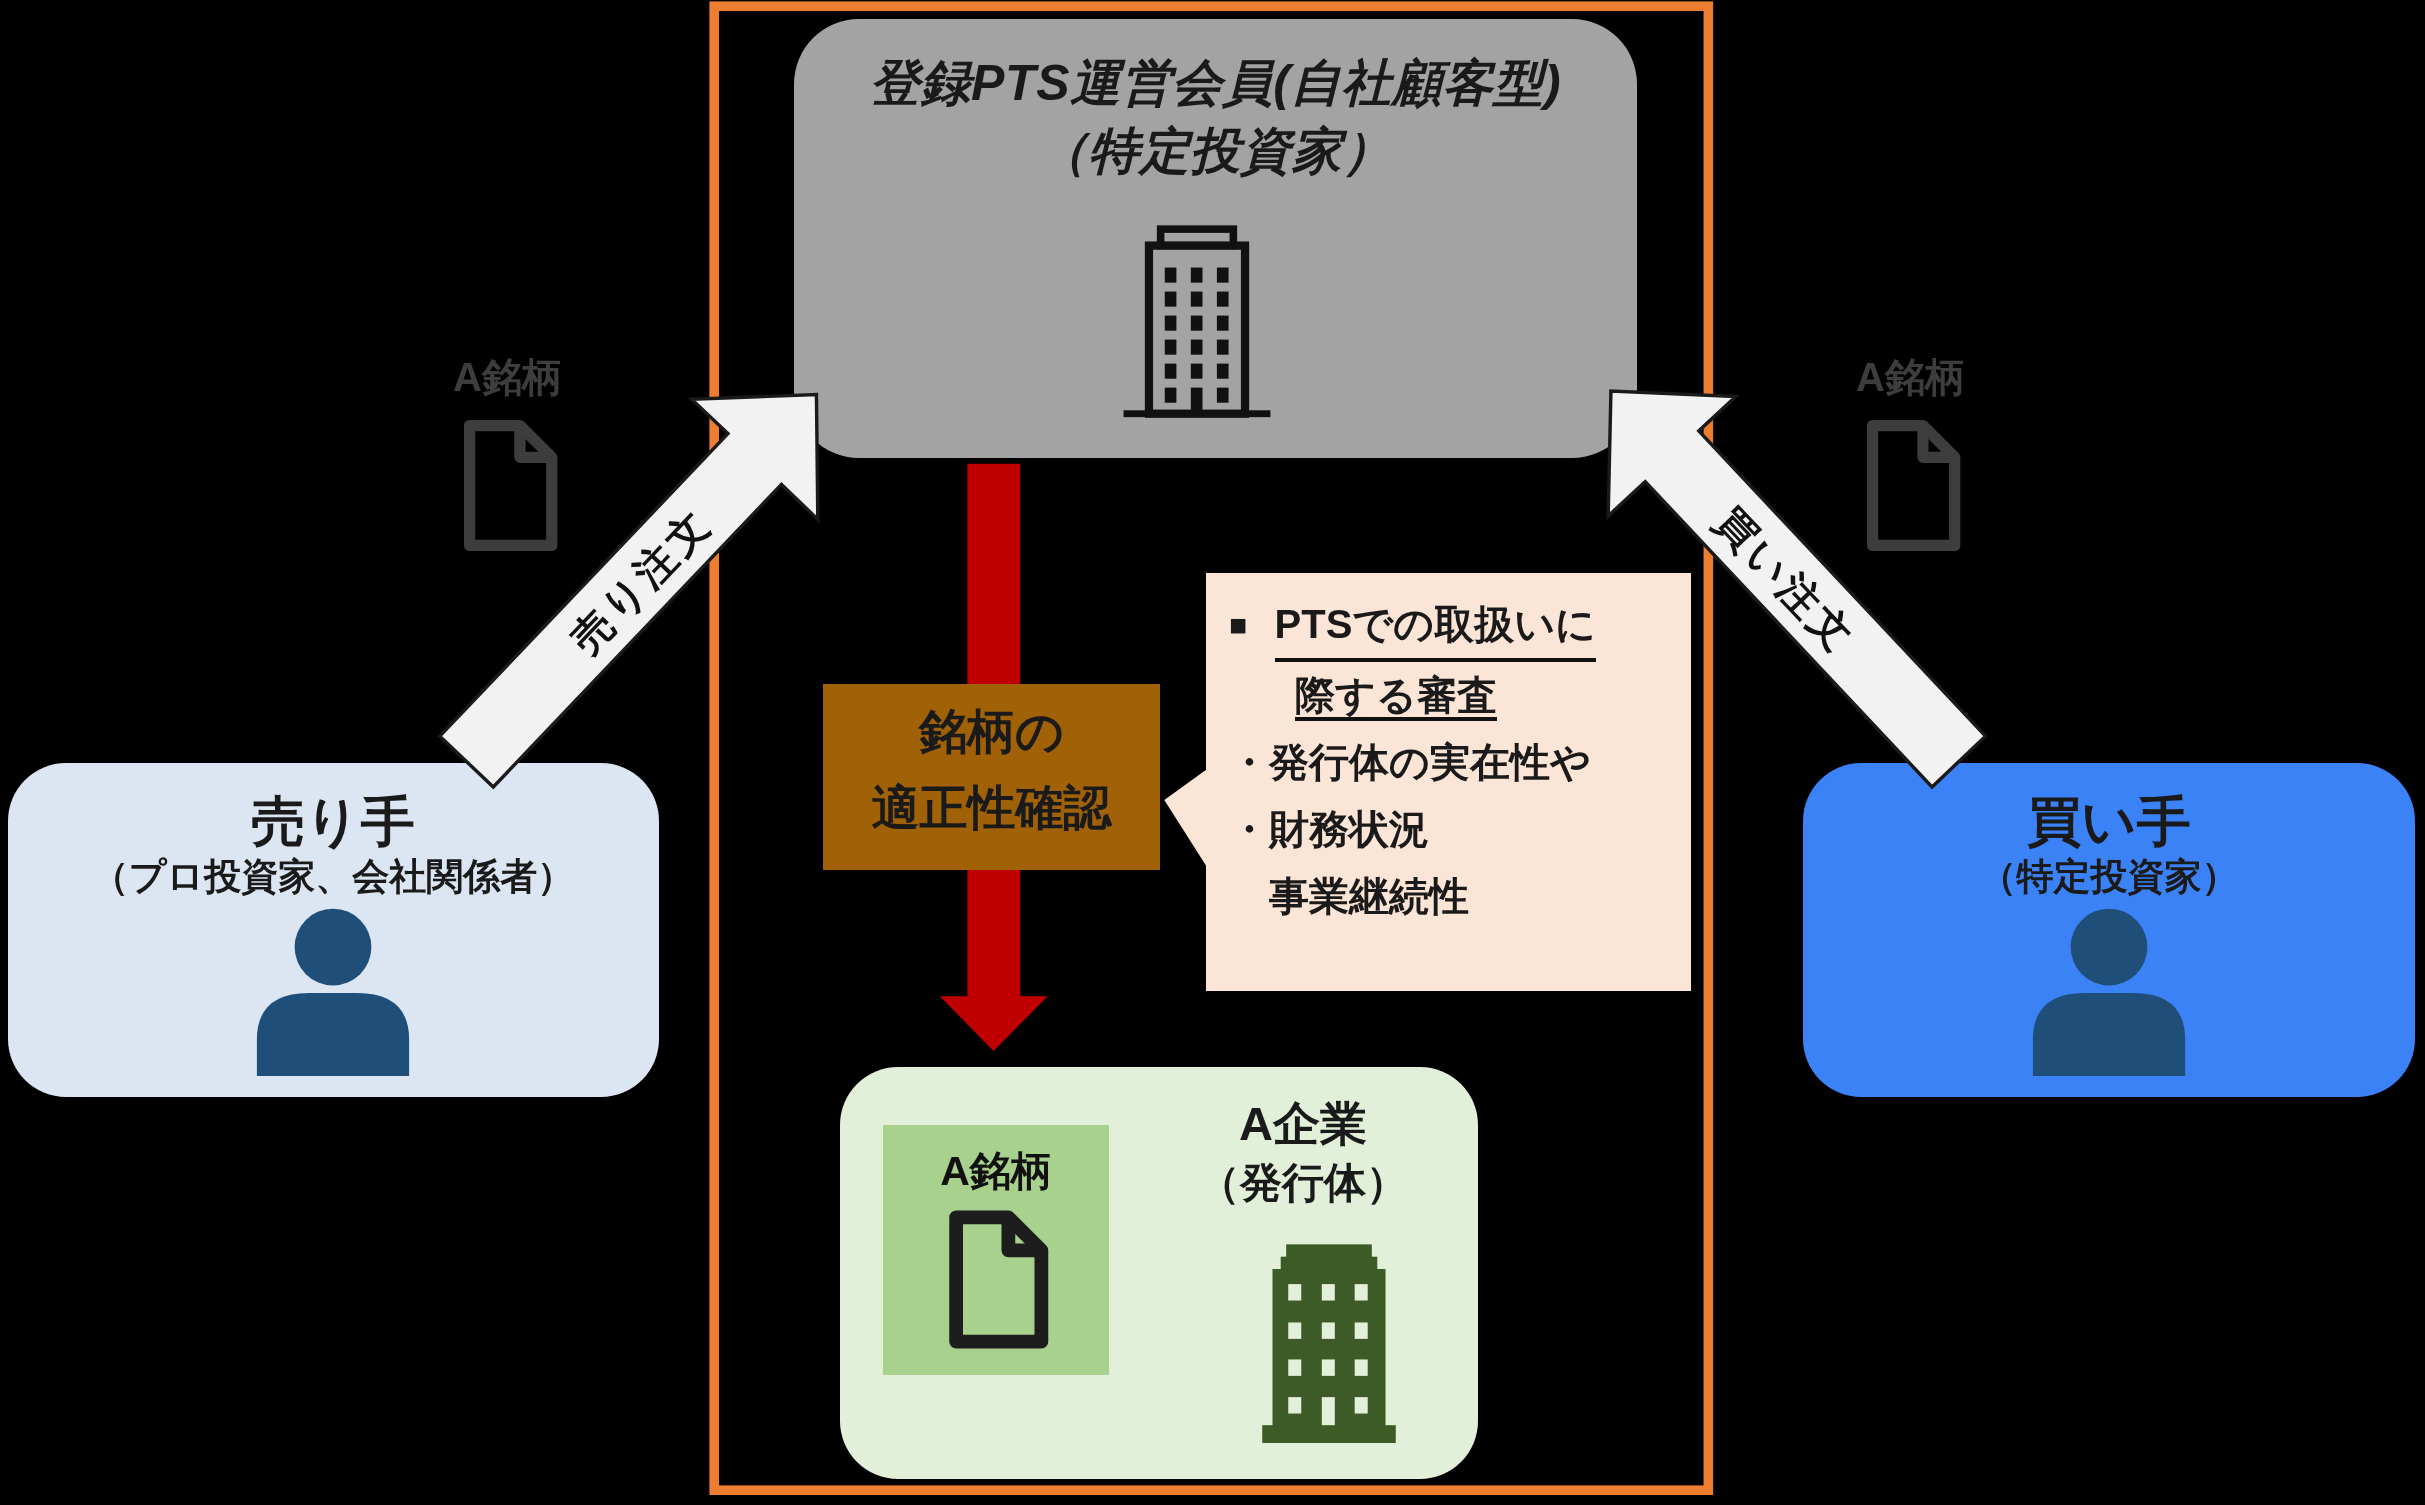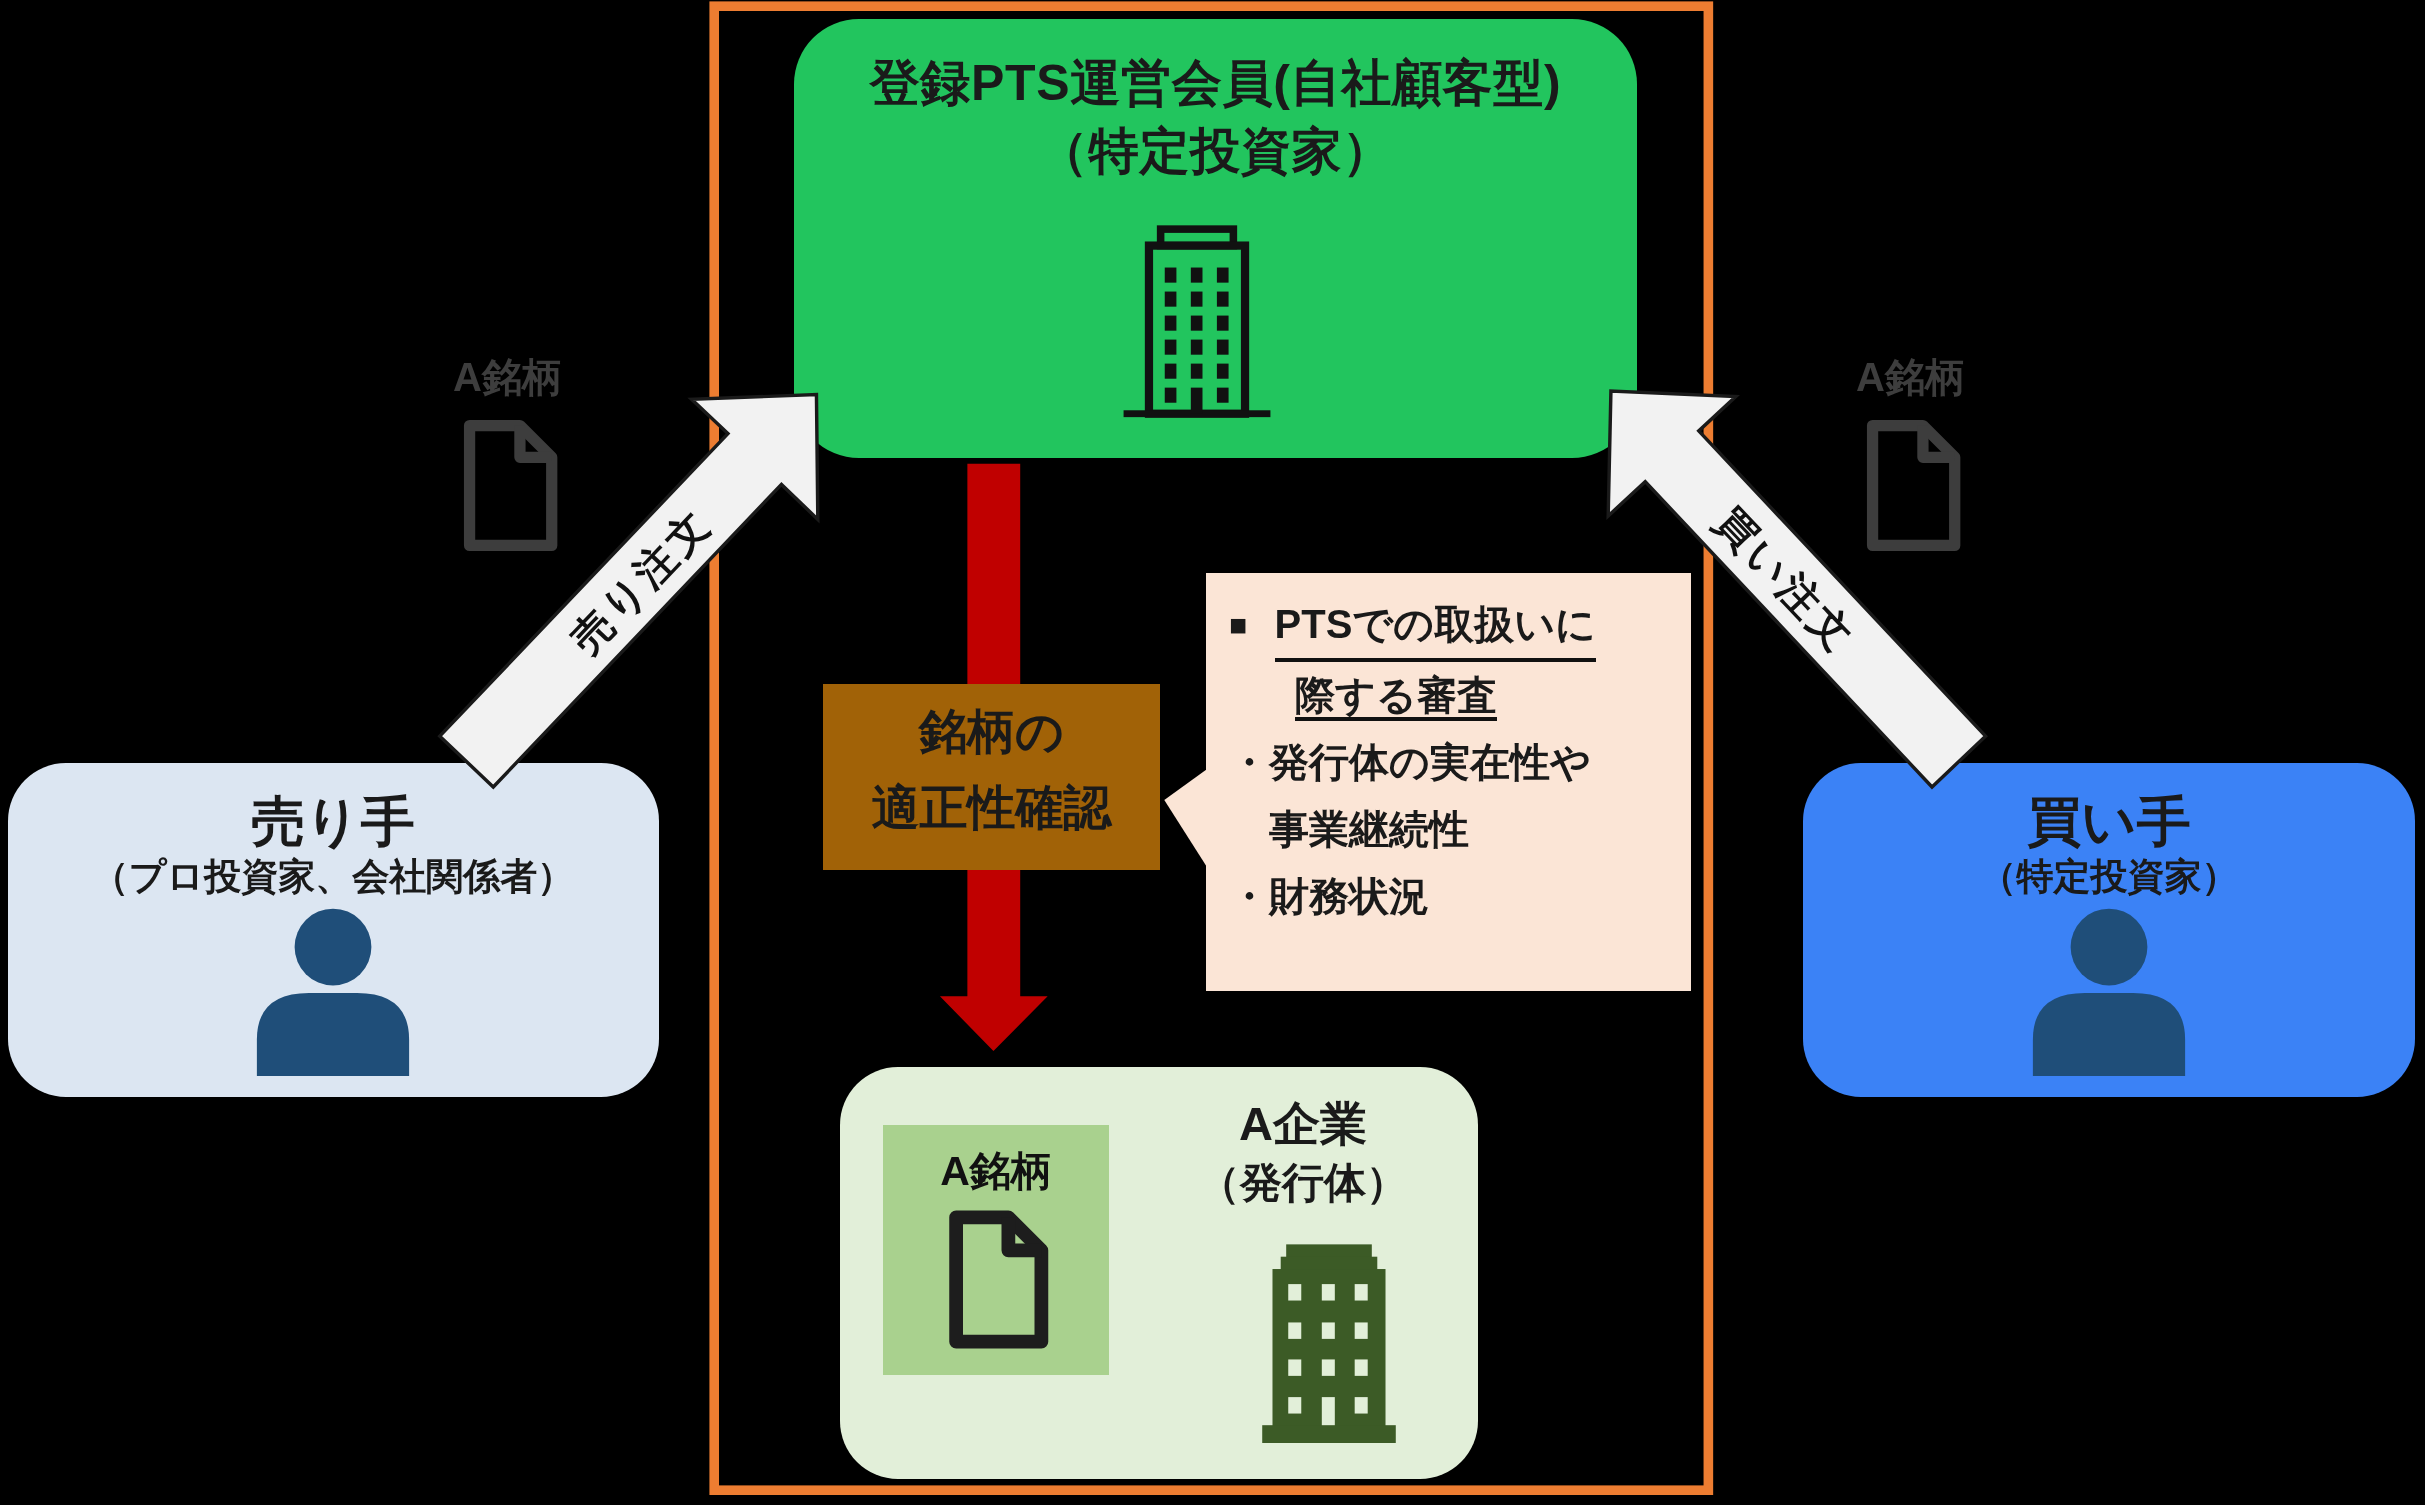--- a/index.html
+++ b/index.html
@@ -7,21 +7,21 @@
     position:relative;width:2426px;height:1506px;background:#000;overflow:hidden;
     font-family:"Liberation Sans",sans-serif;font-weight:700;color:#1a1a1a;
   }
   .abs{position:absolute;}
   svg{display:block;}
   
   #border-svg{left:0;top:0;z-index:1;}
   #arrow-svg{left:0;top:0;z-index:20;pointer-events:none;}
   
   .box{position:absolute;box-sizing:border-box;}
-  #pts-box{left:794px;top:19px;width:843px;height:439px;background:#22c55e;border-radius:65px;z-index:10;text-align:center;}
+  #pts-box{left:794px;top:19px;width:843px;height:439px;background:#a3a3a3;border-radius:65px;z-index:10;text-align:center;font-style:italic;}
   #pts-box .title{padding-top:30px;font-size:50px;line-height:1.36;letter-spacing:0.7px;}
   #seller-box{left:7.5px;top:763px;width:651px;height:334px;background:#DCE6F2;border-radius:58px;z-index:10;text-align:center;}
   #buyer-box{left:1803px;top:763px;width:612px;height:334px;background:#3b82f6;border-radius:58px;z-index:10;text-align:center;}
   .party-title{padding-top:31px;font-size:54px;line-height:1.0;}
   .party-sub{margin-top:9.6px;font-size:37px;line-height:1.0;}
   .person-svg{position:absolute;left:50%;transform:translateX(-50%);top:145px;}
   #issuer-box{left:840px;top:1067px;width:638px;height:412px;background:#E2EFD9;border-radius:58px;z-index:10;}
   #security-tile{position:absolute;left:43px;top:58px;width:226px;height:250px;background:#A9D18E;text-align:center;}
   #security-tile .tile-label{padding-top:19px;font-size:41px;color:#111;}
   #issuer-name{position:absolute;left:302px;top:25px;width:322px;text-align:center;font-size:47px;line-height:1.35;}
@@ -173,18 +173,18 @@
     </div>
   </div>
 
   <div id="callout" class="abs">
     <div class="head-row">
       <span class="sq">■</span>
       <span class="u">PTSでの取扱いに</span>
     </div>
     <div class="head2"><span class="u">際する審査</span></div>
     <div class="callout-line">・発行体の実在性や</div>
+    <div class="callout-line">・財務状況</div>
     <div class="callout-line">　事業継続性</div>
-    <div class="callout-line">・財務状況</div>
   </div>
 
 </div>
 
 
 </body></html>

